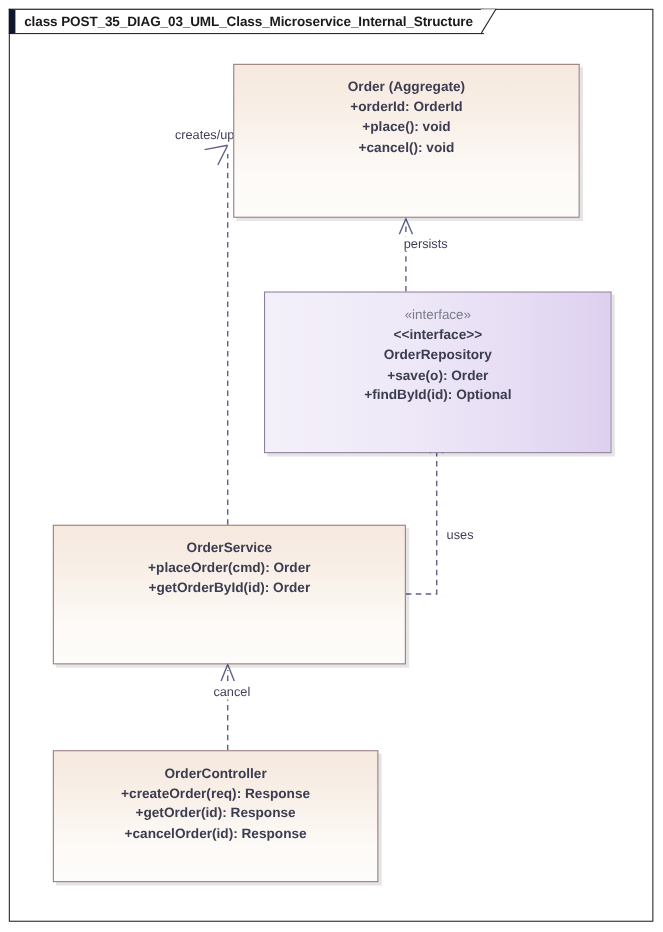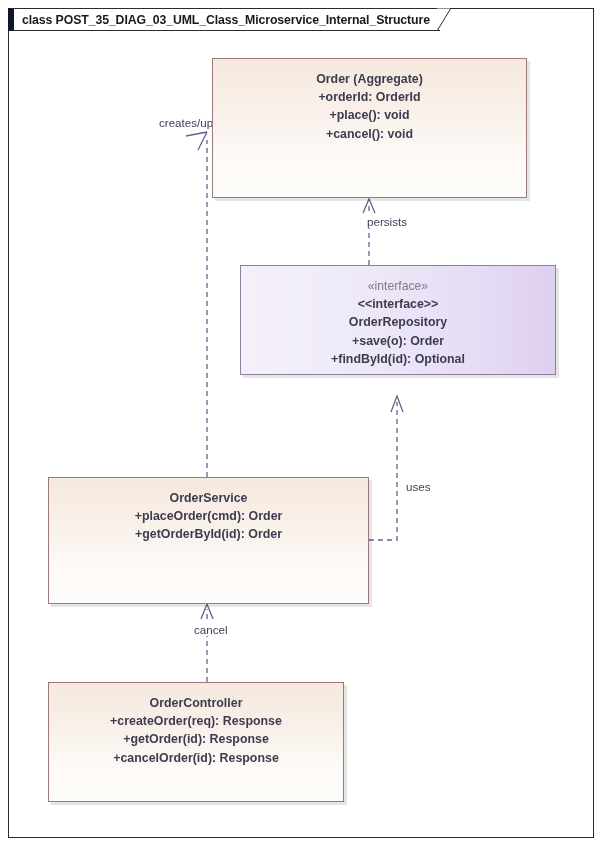--- a/index.html
+++ b/index.html
@@ -173,21 +173,21 @@
 
   <div class="uml-box class-box" style="left:212px; top:58px; width:315px; height:140px;">
     <div class="lines">
       <div class="line">Order (Aggregate)</div>
       <div class="line">+orderId: OrderId</div>
       <div class="line">+place(): void</div>
       <div class="line">+cancel(): void</div>
     </div>
   </div>
 
-  <div class="uml-box interface-box" style="left:240px; top:265px; width:316px; height:110px;">
+  <div class="uml-box interface-box" style="left:240px; top:265px; width:316px; height:147px;">
     <div class="lines">
       <div class="line stereo-light">«interface»</div>
       <div class="line">&lt;&lt;interface&gt;&gt;</div>
       <div class="line">OrderRepository</div>
       <div class="line">+save(o): Order</div>
       <div class="line">+findById(id): Optional</div>
     </div>
   </div>
 
   <div class="uml-box class-box" style="left:48px; top:477px; width:321px; height:127px;">

